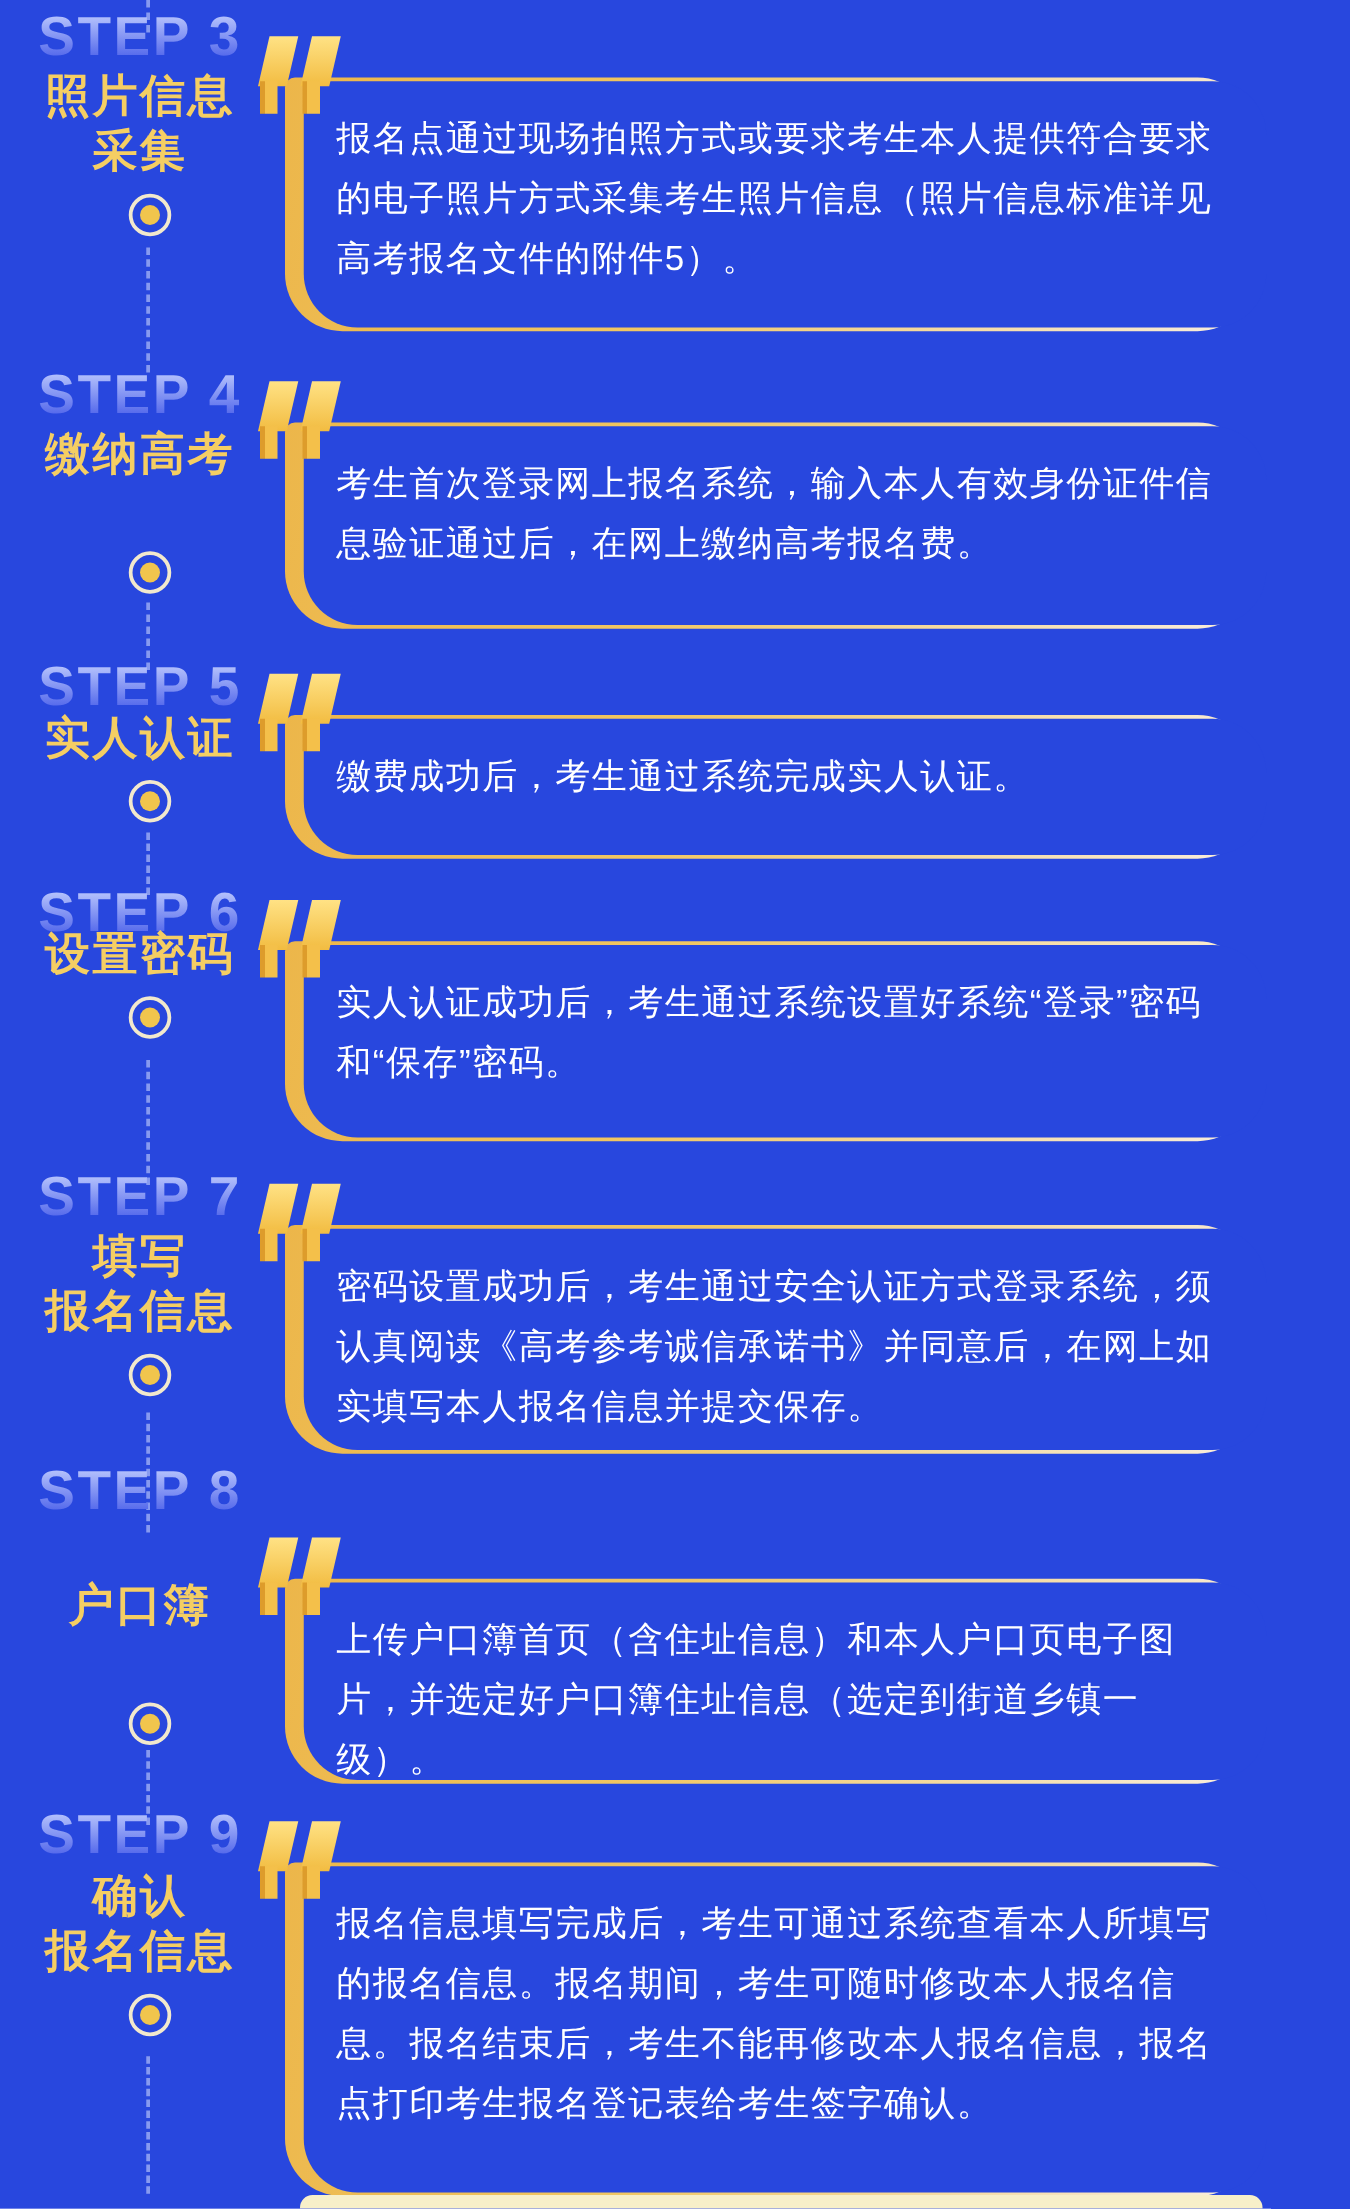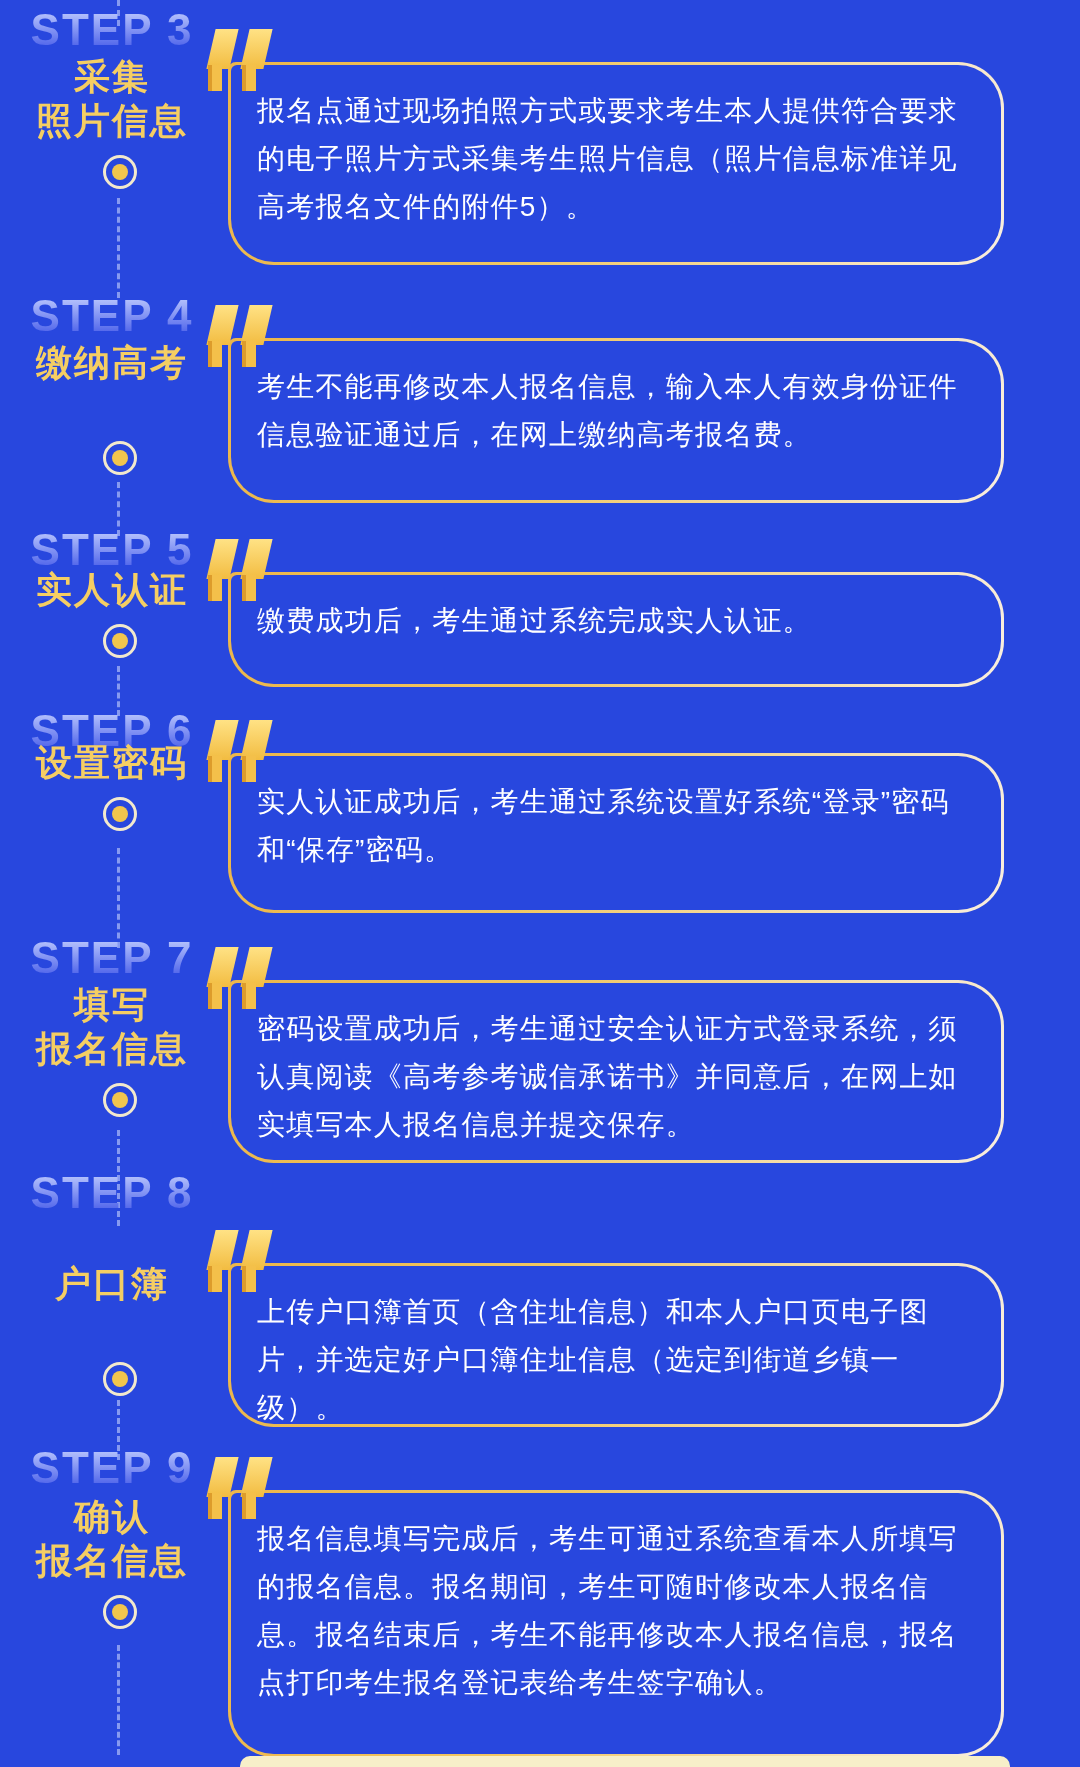--- a/index.html
+++ b/index.html
@@ -40,20 +40,21 @@
   
   .card {
     position:absolute; left:228px; width:776px; box-sizing:border-box;
     padding:3px; border-radius:8px 46px 46px 46px;
     background:linear-gradient(105deg,#ECB64A 0%,#F1C763 40%,#F9EFE0 100%);
   }
   .card-inner {
     width:100%; height:100%; box-sizing:border-box;
     border-radius:6px 43px 43px 43px; background:#2847DE;
     padding:22px 34px 0 26px;
+    margin-left:12px;
   }
   .card p {
     margin:0; color:#FFFFFF; font-size:28px; line-height:48px;
     letter-spacing:1.2px; font-weight:500;
   }
   
   .quote { position:absolute; left:-20px; top:-33px; display:flex; gap:7px; }
   .qm { position:relative; width:27px; height:62px; }
   .qm::before {
     content:""; position:absolute; left:3px; top:0; width:23px; height:40px;
@@ -79,22 +80,22 @@
   <div class="dash" style="top:198px;height:100px"></div>
   <div class="dash" style="top:482px;height:54px"></div>
   <div class="dash" style="top:666px;height:50px"></div>
   <div class="dash" style="top:848px;height:100px"></div>
   <div class="dash" style="top:1130px;height:96px"></div>
   <div class="dash" style="top:1400px;height:60px"></div>
   <div class="dash" style="top:1645px;height:110px"></div>
 
   <div class="wm" style="top:8px">STEP 3</div>
   <h2 class="title" style="top:55px">
+    <span>照片信息</span>
     <span>采集</span>
-    <span>照片信息</span>
   </h2>
   <div class="bullet" style="top:155px">
       <i></i>
     </div>
   <div class="card" style="top:62px;height:203px">
     <div class="quote">
         <div class="qm"></div>
         <div class="qm"></div>
       </div>
     <div class="card-inner">
@@ -108,21 +109,21 @@
   </h2>
   <div class="bullet" style="top:441px">
       <i></i>
     </div>
   <div class="card" style="top:338px;height:165px">
     <div class="quote">
         <div class="qm"></div>
         <div class="qm"></div>
       </div>
     <div class="card-inner">
-      <p>考生不能再修改本人报名信息，输入本人有效身份证件信息验证通过后，在网上缴纳高考报名费。</p>
+      <p>考生首次登录网上报名系统，输入本人有效身份证件信息验证通过后，在网上缴纳高考报名费。</p>
     </div>
   </div>
 
   <div class="wm" style="top:528px">STEP 5</div>
   <h2 class="title" style="top:568px">
     <span>实人认证</span>
     <span></span>
   </h2>
   <div class="bullet" style="top:624px">
       <i></i>

